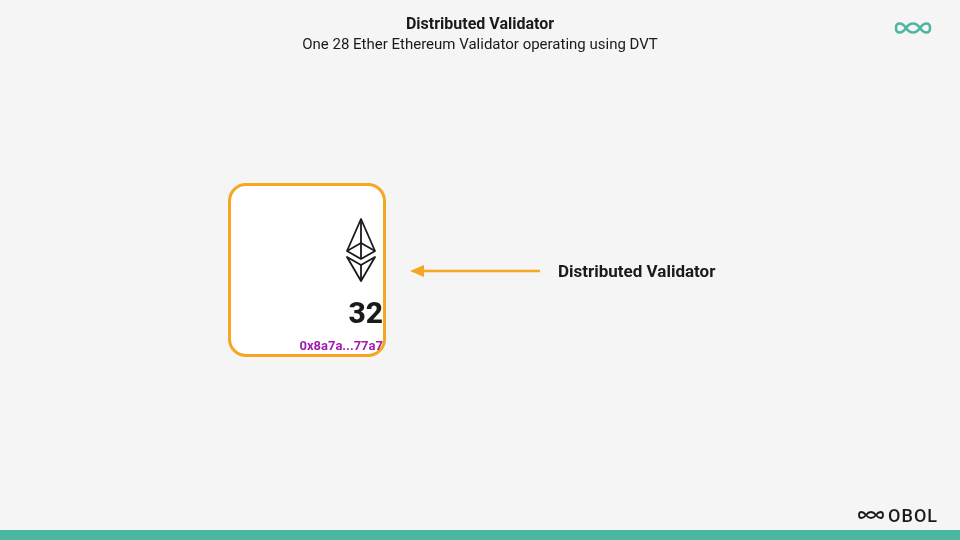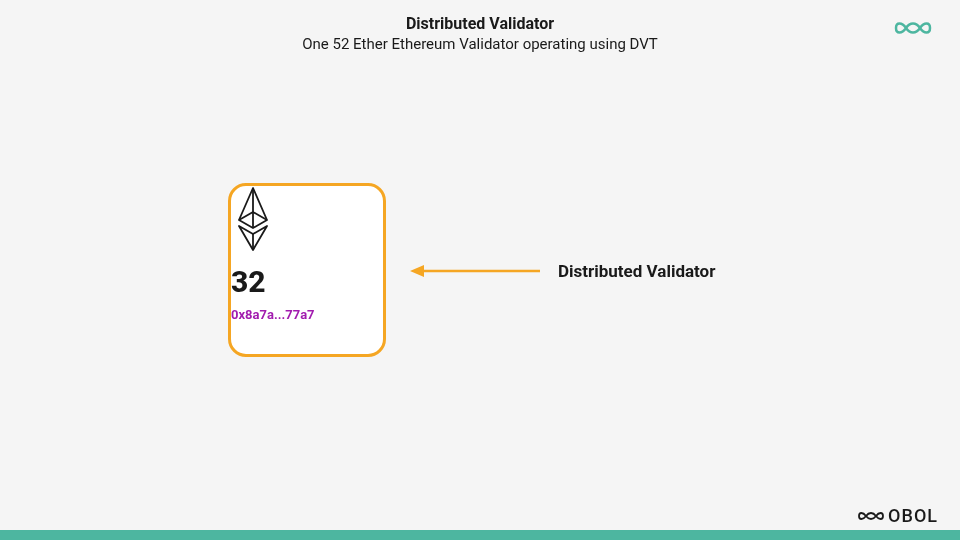--- a/index.html
+++ b/index.html
@@ -35,22 +35,22 @@
       position: absolute;
       left: 228px;
       top: 183px;
       width: 158px;
       height: 174px;
       background: #ffffff;
       border: 3px solid #f5a623;
       border-radius: 18px;
       display: flex;
       flex-direction: column;
-      align-items: flex-start;
-      padding-top: 0;
+      align-items: flex-end;
+      padding-top: 31px;
     }
     .eth-icon {
       width: 44px;
       height: 68px;
     }
     .amount {
       font-size: 30px;
       font-weight: 800;
       color: #1a1a1a;
       margin-top: 10px;
@@ -84,36 +84,36 @@
       left: 0;
       width: 960px;
       height: 10px;
       background: #4db6a0;
     }
     .bottom-logo {
       position: absolute;
       bottom: 14px;
       right: 22px;
       display: flex;
-      align-items: flex-end;
+      align-items: flex-start;
       gap: 0;
     }
     .bottom-logo-text {
       font-size: 18px;
       font-weight: 500;
       color: #1a1a1a;
       letter-spacing: 1px;
     }
   </style>
 </head>
 <body>
 
 <div class="header">
   <div class="title">Distributed Validator</div>
-  <div class="subtitle">One 52 Ether Ethereum Validator operating using DVT</div>
+  <div class="subtitle">One 28 Ether Ethereum Validator operating using DVT</div>
 </div>
 
 <div class="top-logo">
   <svg width="48" height="28" viewBox="0 0 48 28">
     <path d="M 8 14 C 8 8, 14 8, 18 14 C 22 20, 28 20, 32 14 C 36 8, 42 8, 42 14 C 42 20, 36 20, 32 14 C 28 8, 22 8, 18 14 C 14 20, 8 20, 8 14 Z" fill="none" stroke="#4db6a0" stroke-width="2.5"></path>
   </svg>
 </div>
 
 <div class="validator-card">
   <svg class="eth-icon" viewBox="0 0 44 68">

